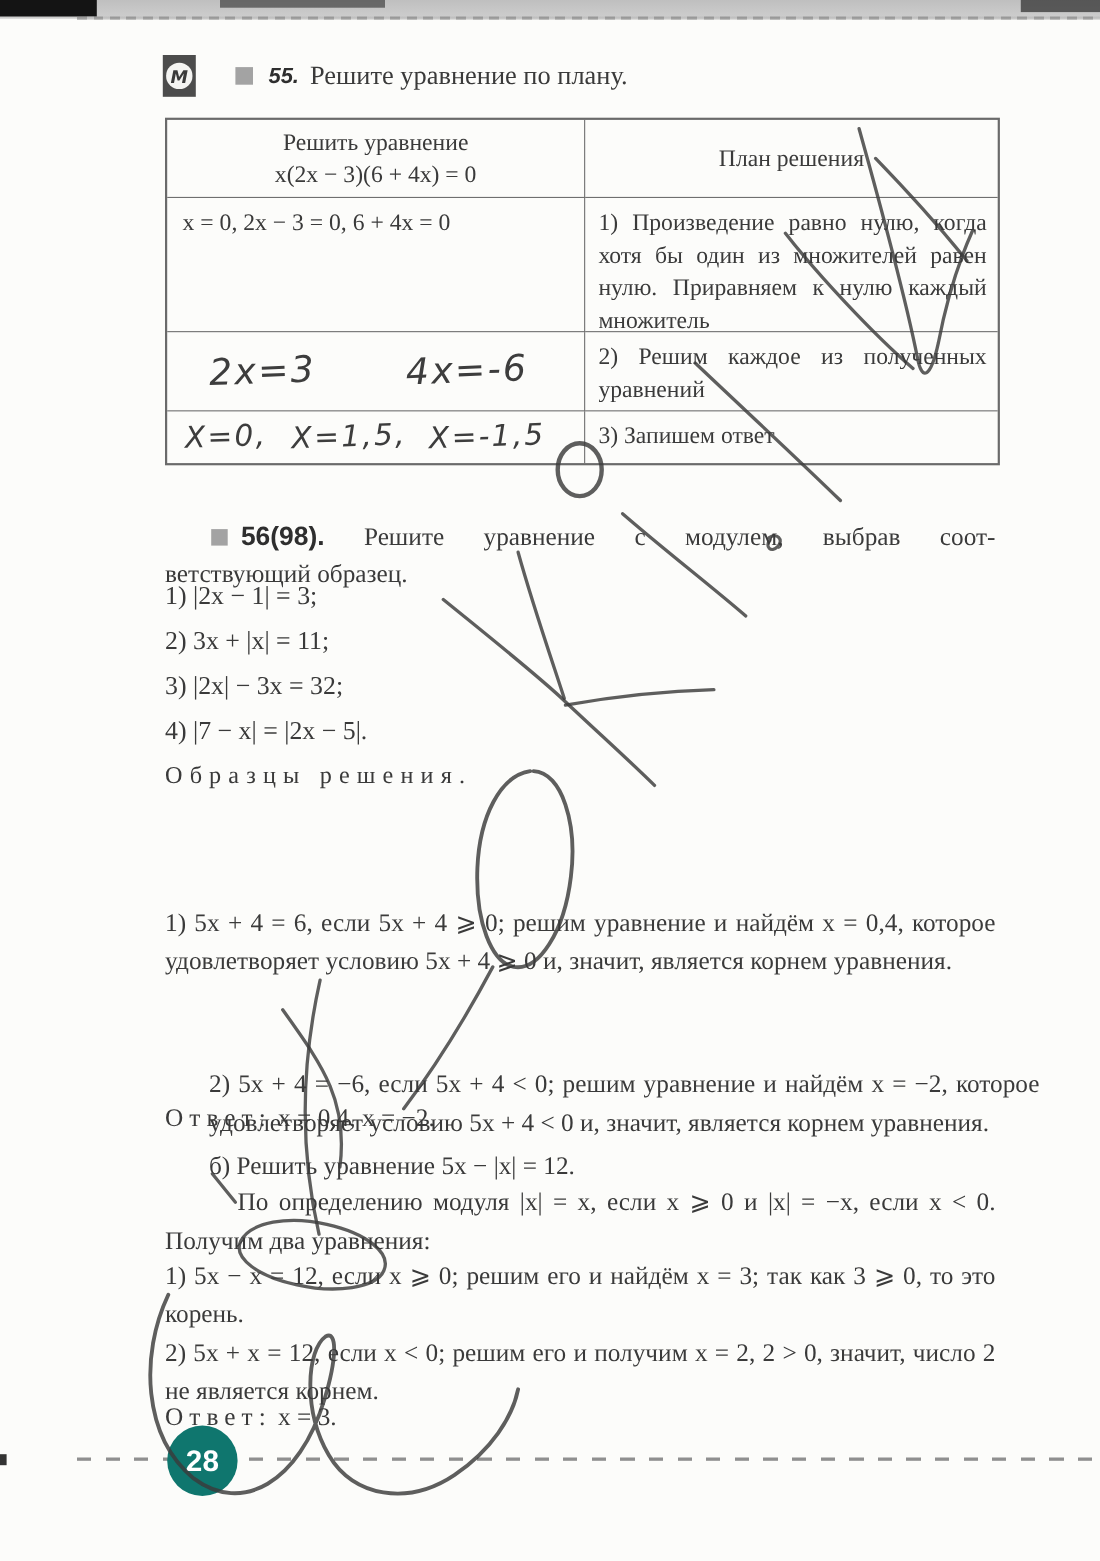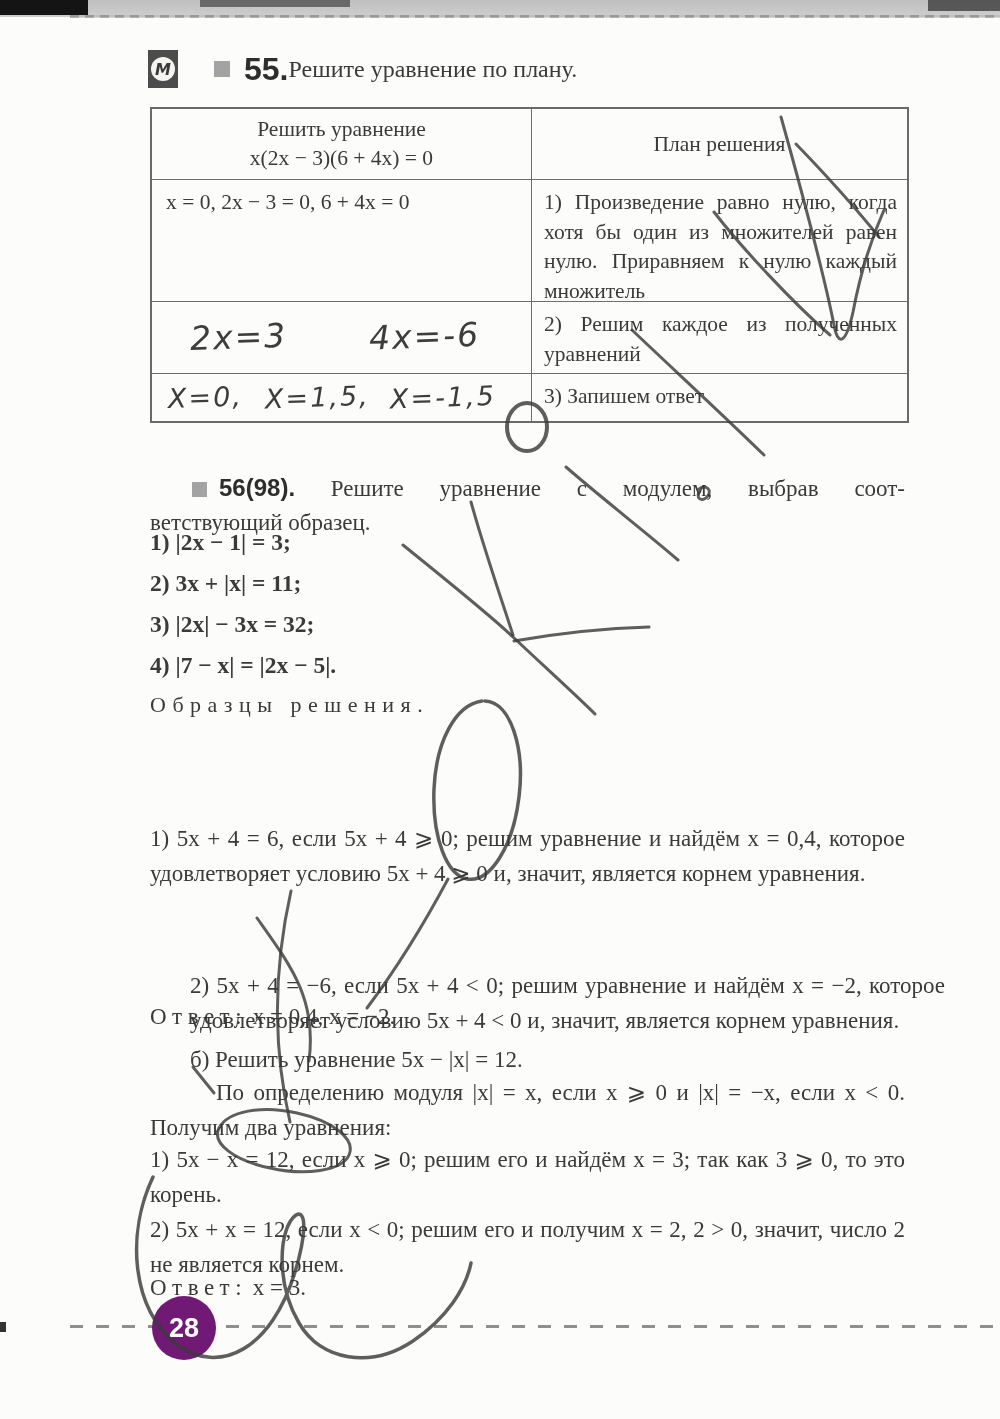--- a/index.html
+++ b/index.html
@@ -14,21 +14,21 @@
   .scan-smudge1{position:absolute;top:0;left:200px;width:150px;height:7px;background:#4a4a4a;opacity:.75;}
   .scan-smudge2{position:absolute;top:0;left:928px;width:72px;height:11px;background:#3c3c3c;opacity:.8;}
   .scan-speck{position:absolute;top:1322px;left:0;width:6px;height:10px;background:#333;}
 
   
   .hdr55{position:absolute;top:50px;left:148px;display:flex;align-items:center;}
   .m-badge{width:30px;height:38px;background:#4c4c4c;display:flex;align-items:center;justify-content:center;margin-right:36px;}
   .m-badge .circ{width:24px;height:24px;border-radius:50%;background:#f4f4f2;display:flex;align-items:center;justify-content:center;
     font-family:"DejaVu Sans",sans-serif;font-style:italic;font-weight:bold;font-size:16px;color:#3a3a3a;}
   .sq-bullet{display:inline-block;width:16px;height:16px;background:#a3a3a3;margin-right:14px;flex:none;}
-  .hdr-num{font-weight:bold;font-size:32px;color:#2e2e2e;font-family:"Liberation Sans","DejaVu Sans",sans-serif;}
+  .hdr-num{font-weight:bold;font-size:20px;color:#2e2e2e;font-family:"Liberation Sans","DejaVu Sans",sans-serif;margin-right:10px;font-style:italic;}
   .hdr-title{font-size:24px;color:#3a3a3a;}
 
   
   .tbl{position:absolute;top:107px;left:150px;width:755px;border:2px solid #6a6a6a;
        display:grid;grid-template-columns:380px 375px;grid-template-rows:71px 122px 72px 47px;}
   .cell{border-right:1px solid #6f6f6f;border-bottom:1px solid #6f6f6f;font-size:21.5px;color:#3a3a3a;box-sizing:border-box;}
   .cell.last-col{border-right:none;}
   .cell.last-row{border-bottom:none;}
   .th{display:flex;flex-direction:column;align-items:center;justify-content:center;line-height:29px;text-align:center;}
   .td-left{padding:10px 8px 0 14px;}
@@ -41,39 +41,39 @@
   .hw-d{font-size:27px;padding-left:22px;}
   .hw-e{font-size:27px;padding-left:20px;}
 
   
   .para{position:absolute;left:150px;width:755px;font-size:23px;line-height:35px;color:#3a3a3a;text-align:justify;}
   .t56{top:448px;line-height:34px;}
   .t56 .line1{display:block;text-align:justify;text-align-last:justify;padding-left:42px;}
   .t56 .line2{display:block;}
   .num56{font-weight:bold;font-family:"Liberation Sans","DejaVu Sans",sans-serif;font-size:24px;color:#2e2e2e;}
   .t56 .sq-bullet{width:15px;height:15px;margin-right:12px;vertical-align:-1px;}
-  .eq-list{position:absolute;left:150px;top:522px;font-size:23.5px;line-height:41px;color:#3a3a3a;font-weight:bold;}
+  .eq-list{position:absolute;left:150px;top:522px;font-size:23.5px;line-height:41px;color:#3a3a3a;}
   .samples{position:absolute;left:150px;top:692px;font-size:22px;letter-spacing:6.5px;color:#3a3a3a;}
   .a-intro{top:726px;text-indent:40px;}
   .a-case1{top:798px;}
   .a-case2{top:945px;margin-left:40px;}
   .answer{position:absolute;left:150px;font-size:23px;color:#3a3a3a;}
   .a-ans{top:981px;}
   .b-intro{top:1019px;text-indent:40px;}
   .b-def{top:1052px;text-indent:66px;}
   .b-case1{top:1119px;}
   .b-case2{top:1189px;}
   .b-ans{top:1252px;}
   .sp-label{letter-spacing:5.5px;}
   .ans-val{margin-left:0;}
 
   
   .dash-line{position:absolute;top:1325px;left:70px;width:930px;height:3px;
     background:repeating-linear-gradient(90deg,#8f8f8f 0 13px,transparent 13px 26px);}
-  .page-circle{position:absolute;top:1296px;left:152px;width:64px;height:64px;border-radius:50%;background:#701a75;
+  .page-circle{position:absolute;top:1296px;left:152px;width:64px;height:64px;border-radius:50%;background:#0f766e;
     display:flex;align-items:center;justify-content:center;color:#fff;font-weight:bold;font-size:27px;
     font-family:"Liberation Sans","DejaVu Sans",sans-serif;}
 
   
   .pen-layer{position:absolute;top:0;left:0;width:1000px;height:1419px;pointer-events:none;}
   .pen{fill:none;stroke:#3a3a3a;stroke-width:3;stroke-linecap:round;opacity:.82;}
   .pen.thick{stroke-width:4;}
   .pen.mid{stroke-width:3.5;}
 </style>
 </head>

